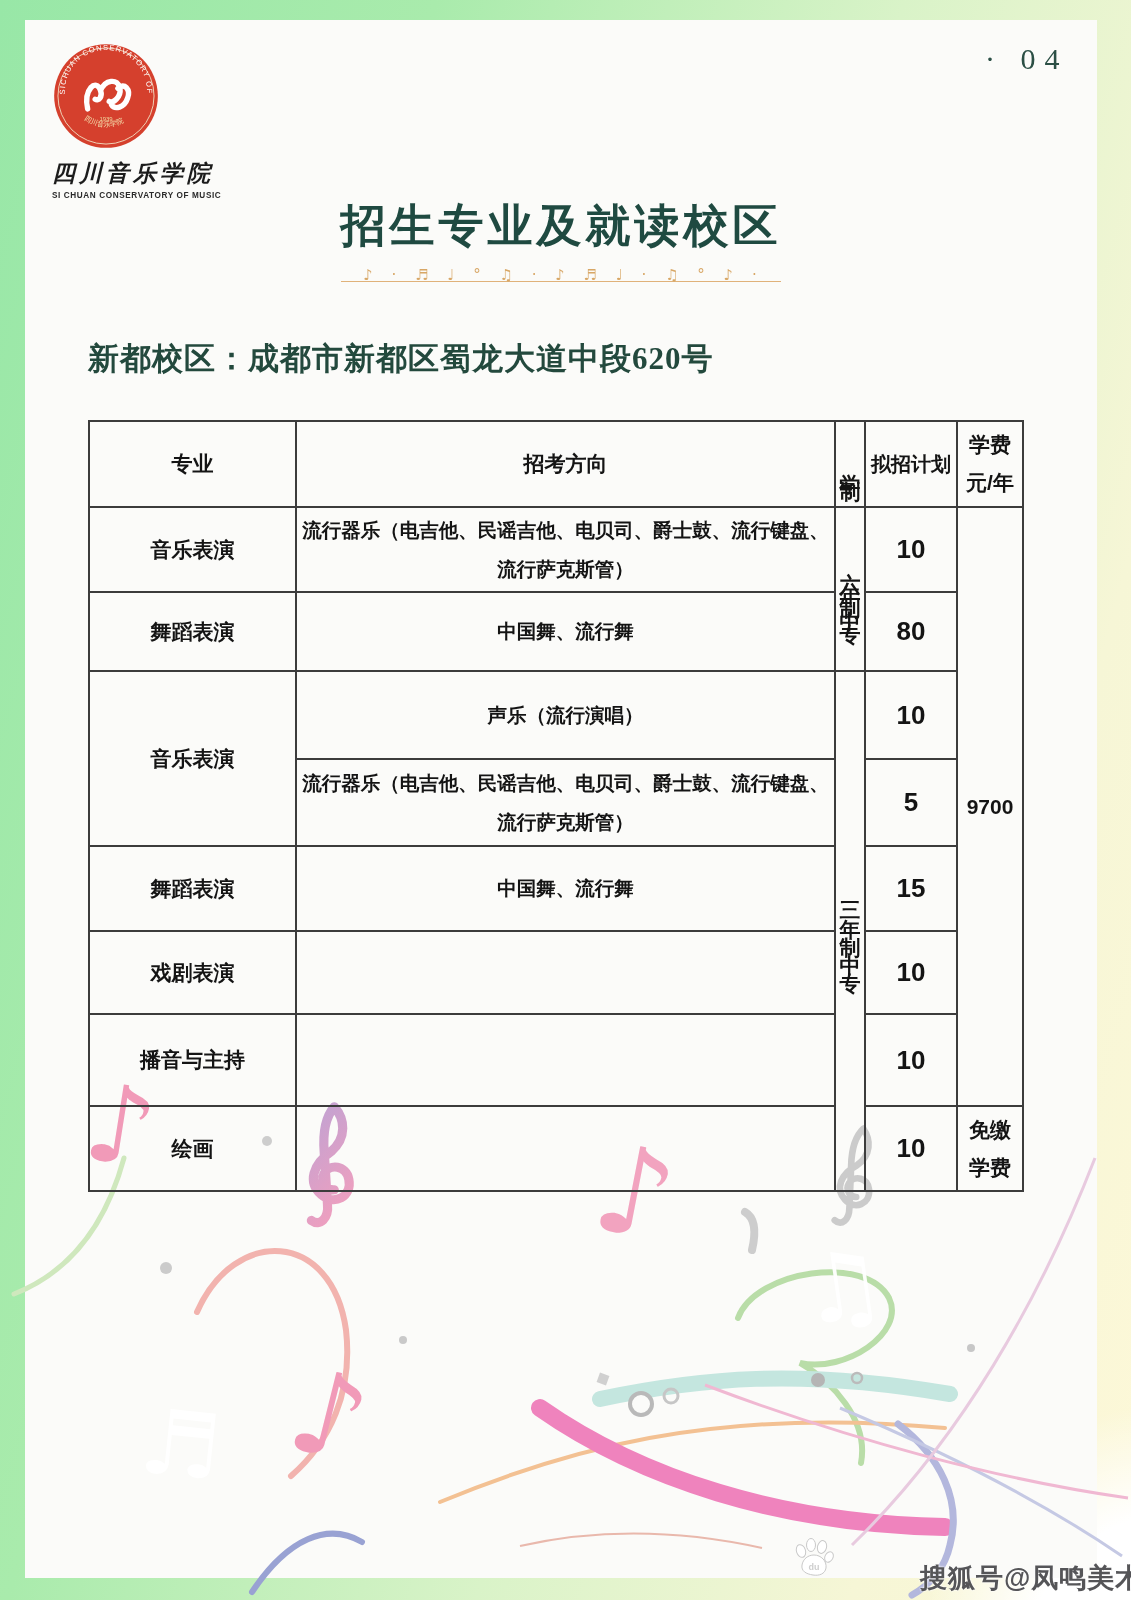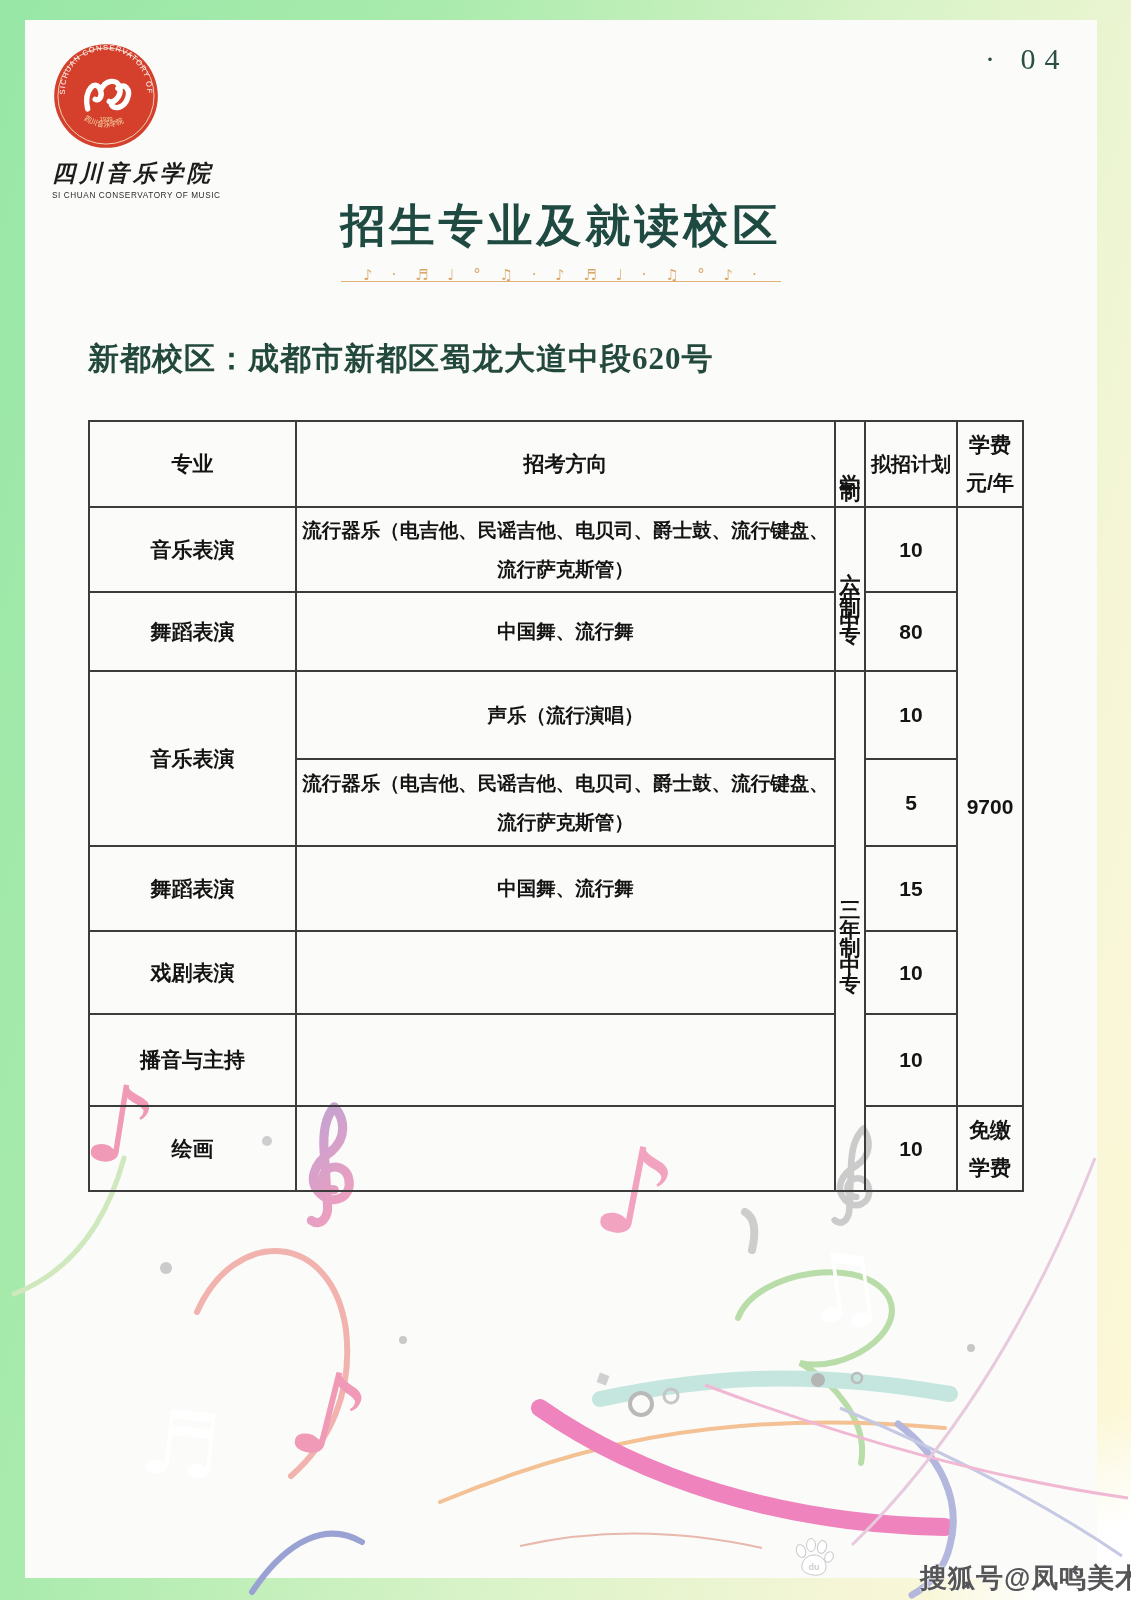--- a/index.html
+++ b/index.html
@@ -9,21 +9,21 @@
   .frame{position:absolute;inset:0;width:1131px;height:1600px;
     background:
       radial-gradient(circle at 104% 104%, #ffffff 0 150px, rgba(255,255,255,0) 260px),
       linear-gradient(105deg,#98e7a7 0%,#a9ebac 28%,#d9f3c8 58%,#f6f6d6 82%,#fdf8d8 100%);}
   .page{position:absolute;left:25px;top:20px;right:34px;bottom:22px;
     background:#fbfbf9;}
   
   .logo-wrap{position:absolute;left:52px;top:42px;width:170px;z-index:3;}
   .logo-cn{font-family:"Liberation Serif",serif;font-weight:bold;font-style:italic;
     font-size:23px;color:#1c1c1c;letter-spacing:4px;margin-top:4px;white-space:nowrap;}
-  .logo-en{font-size:8.2px;color:#2a2a2a;letter-spacing:.6px;margin-top:2px;white-space:nowrap;font-weight:normal;}
+  .logo-en{font-size:8.2px;color:#2a2a2a;letter-spacing:.6px;margin-top:2px;white-space:nowrap;font-weight:bold;}
   .pageno{position:absolute;left:985px;top:42px;z-index:3;
     font-family:"Liberation Serif",serif;font-size:30px;color:#2b4f45;letter-spacing:9px;white-space:nowrap;}
   .title{position:absolute;left:561px;top:196px;transform:translateX(-50%);z-index:3;
     font-family:"Liberation Serif",serif;font-size:45px;font-weight:600;color:#1f4a41;
     letter-spacing:4px;white-space:nowrap;}
   .divider{position:absolute;left:561px;top:262px;transform:translateX(-50%);z-index:3;
     width:440px;text-align:center;}
   .divider .notes{display:block;font-family:"DejaVu Sans",sans-serif;font-size:15px;
     color:#d8a766;letter-spacing:2px;word-spacing:10px;white-space:nowrap;line-height:26px;}
   .divider .rule{display:block;height:0;border-top:1.5px solid #e0b27a;margin-top:-7px;}
@@ -31,21 +31,21 @@
     font-family:"Liberation Serif",serif;font-size:31px;font-weight:bold;color:#23493d;
     letter-spacing:1px;white-space:nowrap;}
   
   table.adm{position:absolute;left:88px;top:420px;z-index:2;width:934px;
     border-collapse:collapse;table-layout:fixed;background:transparent;}
   table.adm th,table.adm td{border:2px solid #3c3c3c;color:#141414;
     font-weight:bold;text-align:center;vertical-align:middle;padding:0;overflow:hidden;}
   table.adm th{font-size:21px;}
   td.major{font-size:21px;}
   td.dir{text-align:left;padding:4px 8px 4px 12px;font-size:19.5px;line-height:1.95;border-radius:23px;}
-  td.plan{font-size:21px;}
+  td.plan{font-size:26px;}
   td.fee{font-size:21px;}
   .pre{white-space:pre-line;line-height:1.8;margin-top:8px;}
   .vtext{display:inline-block;writing-mode:vertical-rl;text-orientation:upright;font-size:21px;}
   .vh{letter-spacing:7px;}
   .v6{letter-spacing:13px;}
   .v3{letter-spacing:18px;}
   
   .decor{position:absolute;inset:0;z-index:1;pointer-events:none;}
   .note{position:absolute;font-family:"DejaVu Sans",sans-serif;line-height:1;z-index:1;}
   

